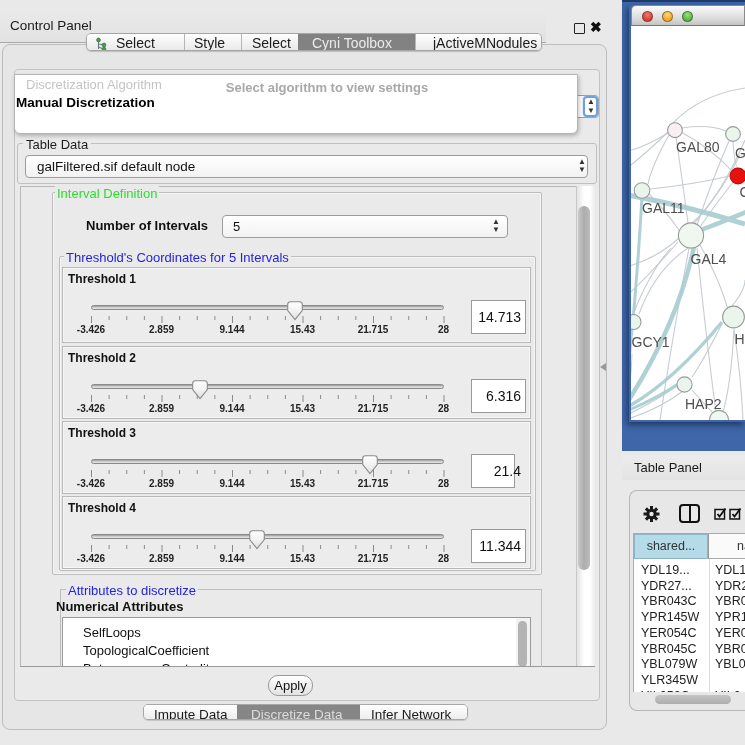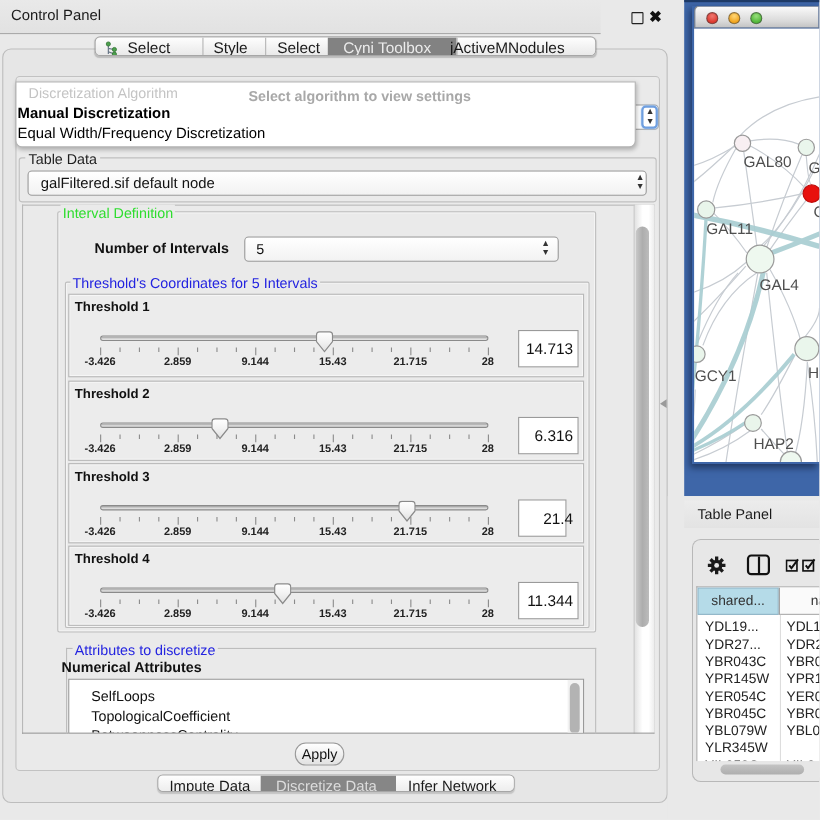--- a/index.html
+++ b/index.html
@@ -1,38 +1,38 @@
 <!DOCTYPE html>
 <html><head><meta charset="utf-8"><style>
 *{margin:0;padding:0;box-sizing:border-box;}
 html,body{width:745px;height:745px;overflow:hidden;}
 body{font-family:"Liberation Sans",sans-serif;background:#e9e9e9;position:relative;}
 .abs{position:absolute;}
 </style></head><body>
 
-<div class="abs" style="left:0;top:0;width:546px;height:31px;background:linear-gradient(#e9e9e9,#e2e2e2);border-bottom:1px solid #aaa;">
+<div class="abs" style="left:0;top:12px;width:546px;height:31px;background:linear-gradient(#e9e9e9,#e2e2e2);border-bottom:1px solid #aaa;">
   <div class="abs" style="left:10px;top:6px;font-size:13.5px;color:#1a1a1a;">Control Panel</div>
   <div class="abs" style="left:574px;top:11px;width:11px;height:11px;border:1.6px solid #222;border-radius:1px;"></div>
   <div class="abs" style="left:590px;top:8px;font-size:14px;font-weight:bold;color:#111;line-height:14px;">✖</div>
 </div>
 
 <div class="abs" style="left:2px;top:44px;width:605px;height:686px;background:#e6e6e6;border:1px solid #bdbdbd;border-radius:8px;"></div>
 <div class="abs" style="left:14px;top:69px;width:586px;height:632px;background:#eaeaea;border:1px solid #c2c2c2;border-radius:4px;"></div>
 
 <div class="abs" style="left:86px;top:33px;width:456px;height:18px;border:1px solid #a6a6a6;border-radius:5px;box-shadow:0 1px 1px rgba(0,0,0,0.18);overflow:hidden;">
   <div class="abs" style="left:0;top:0;width:456px;height:18px;background:linear-gradient(#fefefe,#f1f1f1 55%,#e7e7e7);"></div>
   <div class="abs" style="left:211px;top:0;width:117px;height:18px;background:#828282;"></div>
   <div class="abs" style="left:97px;top:0;width:1px;height:18px;background:#b5b5b5;"></div>
   <div class="abs" style="left:154px;top:0;width:1px;height:18px;background:#b5b5b5;"></div>
   <div class="abs" style="left:328px;top:0;width:1px;height:18px;background:#b5b5b5;"></div>
   <div class="abs" style="left:29px;top:1px;font-size:14px;color:#1a1a1a;">Select</div>
   <div class="abs" style="left:107px;top:1px;font-size:14px;color:#1a1a1a;">Style</div>
   <div class="abs" style="left:165px;top:1px;font-size:14px;color:#1a1a1a;">Select</div>
   <div class="abs" style="left:225px;top:1px;font-size:14px;color:#ececec;">Cyni Toolbox</div>
-  <div class="abs" style="left:322px;top:1px;font-size:14px;color:#1a1a1a;">jActiveMNodules</div>
+  <div class="abs" style="left:346px;top:1px;font-size:14px;color:#1a1a1a;">jActiveMNodules</div>
   <svg class="abs" style="left:8px;top:2px;" width="14" height="16" viewBox="0 0 14 16">
     <path d="M3.5 4 L3.5 13 M3.5 8 L8.5 9 M3.5 11 L8.5 13" stroke="#6a7888" stroke-width="1.1" fill="none"></path>
     <circle cx="3.5" cy="4" r="1.9" fill="#4ca04c" stroke="#2e7030" stroke-width="0.7"></circle>
     <circle cx="9" cy="9" r="1.9" fill="#4ca04c" stroke="#2e7030" stroke-width="0.7"></circle>
     <circle cx="9" cy="13.2" r="1.9" fill="#4ca04c" stroke="#2e7030" stroke-width="0.7"></circle>
   </svg>
 </div>
 
 <div class="abs" style="left:17px;top:143px;width:580px;height:41px;border:1px solid #c0c0c0;border-radius:3px;"></div>
 <div class="abs" style="left:23px;top:137px;background:#eaeaea;padding:0 3px;font-size:13px;color:#1d1d1d;">Table Data</div>
@@ -259,21 +259,20 @@
 
 <div class="abs" style="left:570px;top:95px;width:29px;height:23px;background:#fff;border:1px solid #9c9c9c;border-radius:0 4px 4px 0;"></div>
 <div class="abs" style="left:583px;top:96px;width:15px;height:21px;background:#fff;border:2px solid #6f9fe0;border-radius:4px;box-shadow:0 0 2px #9ec3ee;">
   <div class="abs" style="left:2px;top:-1px;font-size:8px;color:#333;line-height:9px;">▲<br>▼</div>
 </div>
 
 <div class="abs" style="left:14px;top:74px;width:564px;height:60px;background:#fff;border:1px solid #b5b5b5;border-radius:0 0 6px 6px;box-shadow:1px 2px 4px rgba(0,0,0,0.25);">
   <div class="abs" style="left:11px;top:2px;font-size:13px;color:#c4c4c4;">Discretization Algorithm</div>
   <div class="abs" style="left:0;top:5px;width:624px;text-align:center;font-size:13px;font-weight:bold;color:#a8a8a8;">Select algorithm to view settings</div>
   <div class="abs" style="left:1px;top:20px;font-size:13.5px;font-weight:bold;color:#000;">Manual Discretization</div>
-  <div class="abs" style="left:1px;top:38px;font-size:13.5px;color:#000;">Equal Width/Frequency Discretization</div>
 </div>
 
 <svg class="abs" style="left:599px;top:362px;" width="8" height="10" viewBox="0 0 8 10">
     <path d="M7 1 L1 5 L7 9 Z" fill="#9a9a9a"></path>
   </svg>
 
 <div class="abs" style="left:622px;top:0;width:123px;height:451px;background:#3e66a8;"></div>
 <div class="abs" style="left:622px;top:0;width:123px;height:2px;background:#1e3a66;"></div>
 <div class="abs" style="left:629px;top:5px;width:116px;height:417px;box-shadow:-2px 3px 6px rgba(10,20,45,0.55);"></div>
 <div class="abs" style="left:631px;top:5px;width:114px;height:21px;background:linear-gradient(#fafafa,#d9d9d9 70%,#c3c3c3);border:1px solid #8a8a8a;border-bottom:1px solid #777;border-radius:5px 0 0 0;"></div>

